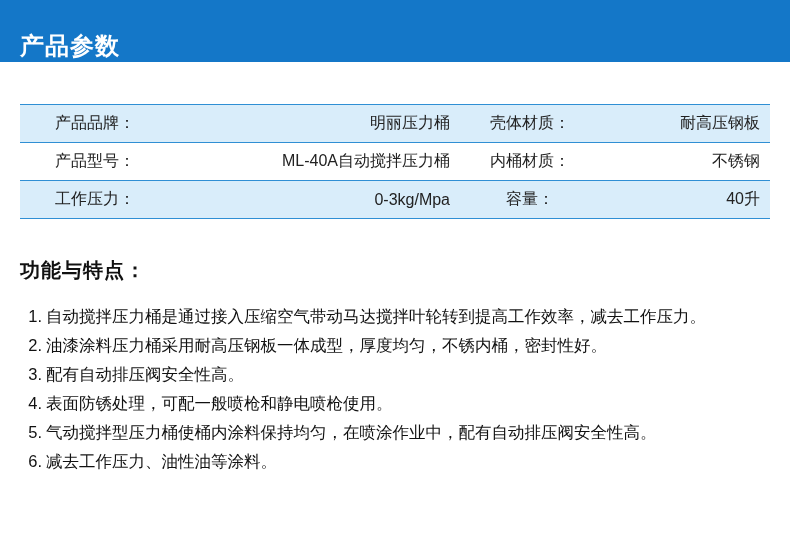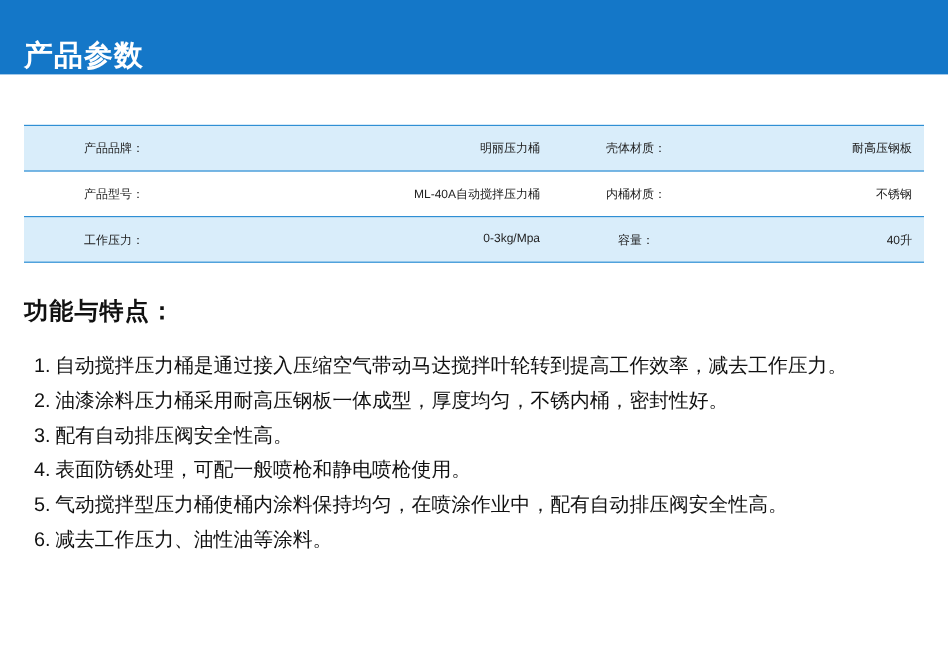--- a/index.html
+++ b/index.html
@@ -39,21 +39,21 @@
     padding-left: 20px;
     padding-right: 20px;
   }
   table.spec {
     border-collapse: collapse;
     width: 750px;
     table-layout: fixed;
   }
   table.spec td {
     height: 38px;
-    font-size: 10px;
+    font-size: 16px;
     color: #222;
     padding: 0 10px;
     border-top: 1px solid #2f8fd4;
     border-bottom: 1px solid #2f8fd4;
     vertical-align: middle;
     box-sizing: border-box;
   }
   table.spec tr.shaded td {
     background: #d9edfa;
   }
@@ -63,21 +63,21 @@
   }
   td.value {
     text-align: right;
   }
   .col-l1 { width: 150px; }
   .col-v1 { width: 290px; }
   .col-l2 { width: 140px; margin-top: 28px; }
   .col-v2 { width: 170px; }
 
   .section-title {
-    margin-top: 27px;
+    margin-top: 38px;
     padding-left: 20px;
     font-size: 20px;
     font-weight: bold;
     color: #111;
     letter-spacing: 1px;
   }
   .feature-list {
     margin: 18px 0 0 0;
     padding-left: 20px;
     list-style: none;

